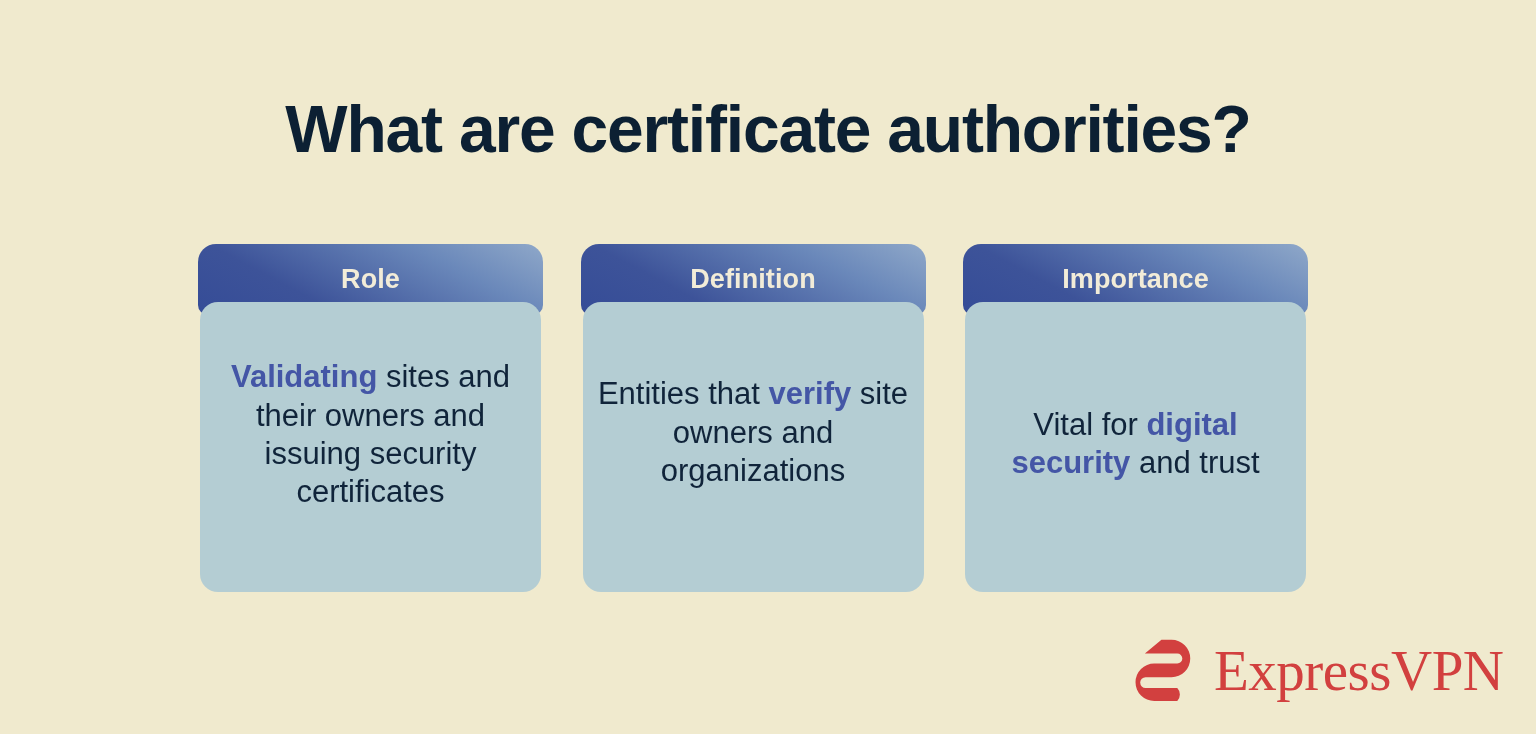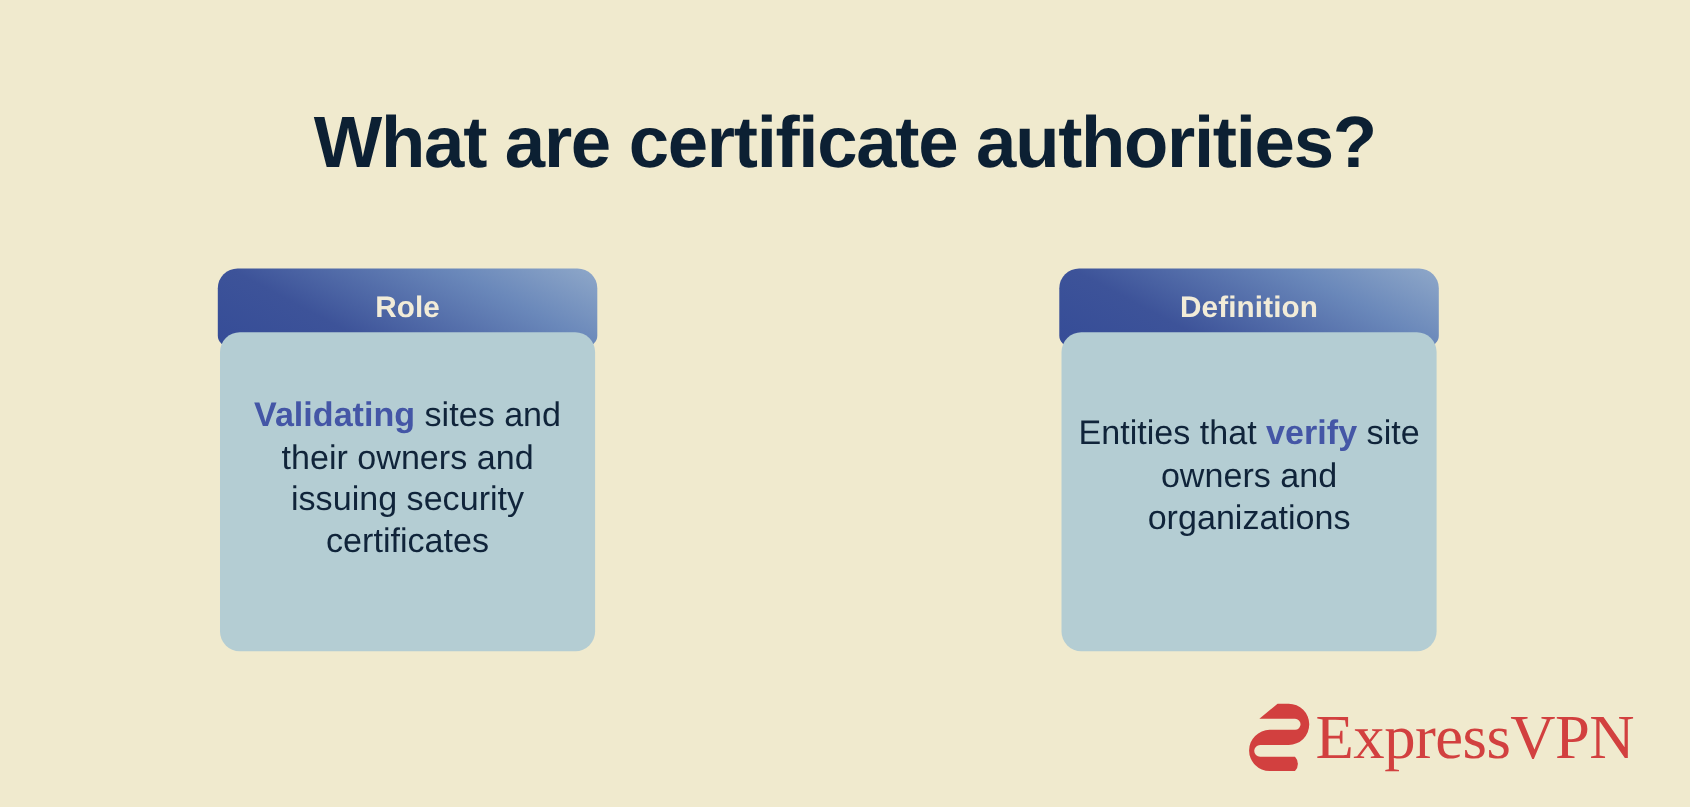--- a/index.html
+++ b/index.html
@@ -101,20 +101,21 @@
   .card--importance .card-body-text { transform: translateY(-3px); }
 
   
   .logo {
     position: absolute;
     left: 1124px;
     top: 620px;
     height: 76px;
     display: flex;
     align-items: center;
+    gap: 18px;
   }
   .logo-mark {
     width: 72px;
     height: 72px;
     flex: 0 0 auto;
     display: block;
   }
   .logo-wordmark {
     font-family: "Liberation Serif", serif;
     font-size: 57px;
@@ -144,20 +145,28 @@
 
     <div class="card card--definition">
       <div class="card-header">
         <span class="card-header-label">Definition</span>
       </div>
       <div class="card-body">
         <div class="card-body-text"><span>Entities that </span><span class="hl">verify</span><span> site owners and organizations</span></div>
       </div>
     </div>
 
+    <div class="card card--importance">
+      <div class="card-header">
+        <span class="card-header-label">Importance</span>
+      </div>
+      <div class="card-body">
+        <div class="card-body-text"><span>Vital for </span><span class="hl">digital security</span><span> and trust</span></div>
+      </div>
+    </div>
 
   </div>
 
   <div class="logo">
     <svg class="logo-mark" viewBox="0 0 100 100">
       <path d="M52 8 H66 A26 26 0 0 1 66 60 H30 A7.5 7.5 0 0 0 30 75 H74 A13 13 0 0 1 74 93 H42 A26 26 0 0 1 42 41 H74 A7 7 0 0 0 74 27 H29 Z" fill="#d2403f"></path>
     </svg>
     <span class="logo-wordmark">ExpressVPN</span>
   </div>
 

